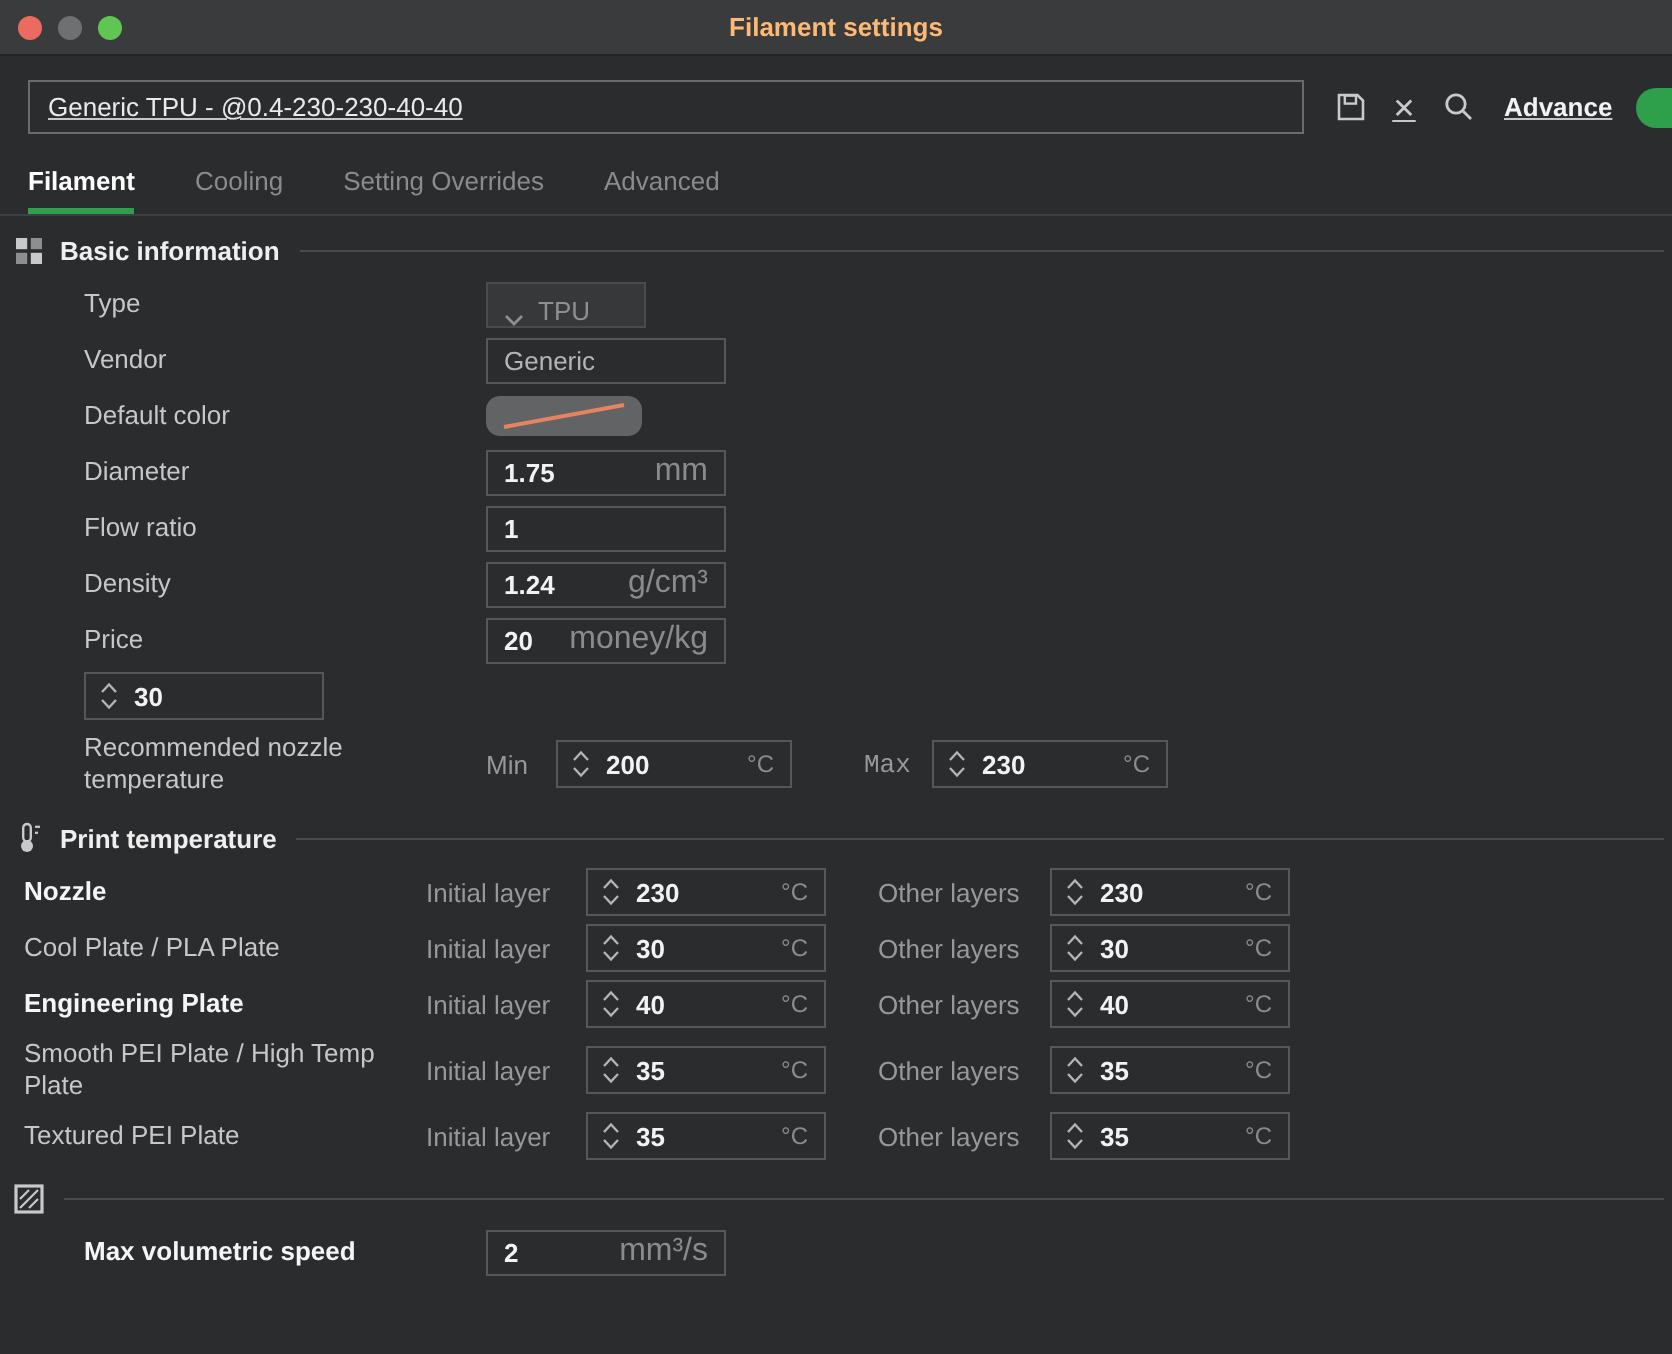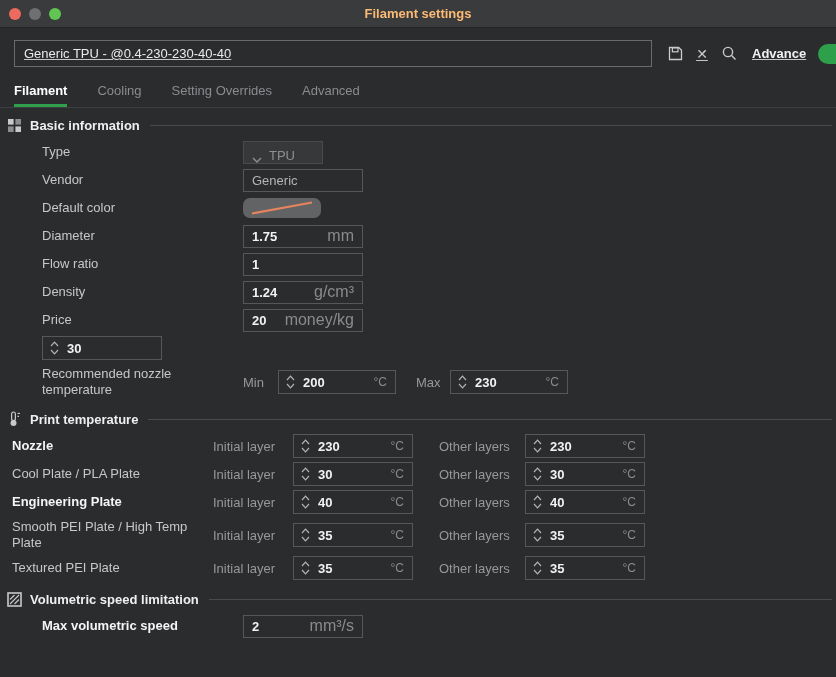--- a/index.html
+++ b/index.html
@@ -88,21 +88,21 @@
   .spin button { background: none; border: none; padding: 0; line-height: 0; height: 6px; cursor: default; }
   .spin-field .value { font-weight: 700; color: #f2f2f3; margin-left: 6px; }
   .spin-field .unit { position: absolute; right: 8px; color: #8a8b8d; font-size: 12px; }
   .sub { color: #97989a; flex: none; }
   
   .pt-row { display: flex; align-items: center; height: 28px; padding-left: 12px; }
   .pt-row.tall { height: 38px; }
   .pt-sub1 { width: 80px; }
   .pt-sub2 { margin-left: 26px; width: 86px; }
   .minmax-sub1 { width: 35px; }
-  .minmax-sub2 { margin-left: 20px; width: 34px; }
+  .minmax-sub2 { margin-left: 36px; width: 34px; font-family: Liberation Mono, monospace; }
   svg { display: block; }
 </style>
 </head>
 <body>
 
 <div class="titlebar">
   <div class="lights">
     <button class="light red"></button>
     <button class="light gray"></button>
     <button class="light green"></button>
@@ -477,21 +477,20 @@
   </div>
 </div>
 
 <div class="section-hd">
   <span class="ic">
     <svg width="15" height="15" viewBox="0 0 15 15">
       <rect x="1" y="1" width="13" height="13" fill="none" stroke="#c9c9ca" stroke-width="1.6"></rect>
       <path d="M3 12 L12 3 M3 7.5 L7.5 3 M7.5 12 L12 7.5" stroke="#c9c9ca" stroke-width="1.1" fill="none"></path>
     </svg>
   </span>
-  <span class="ttl">Volumetric speed limitation</span>
   <span class="rule"></span>
 </div>
 
 <div class="b-row">
   <span class="label mod">Max volumetric speed</span>
   <div class="field">
     <span class="value">2</span>
     <span class="unit">mm³/s</span>
   </div>
 </div>

